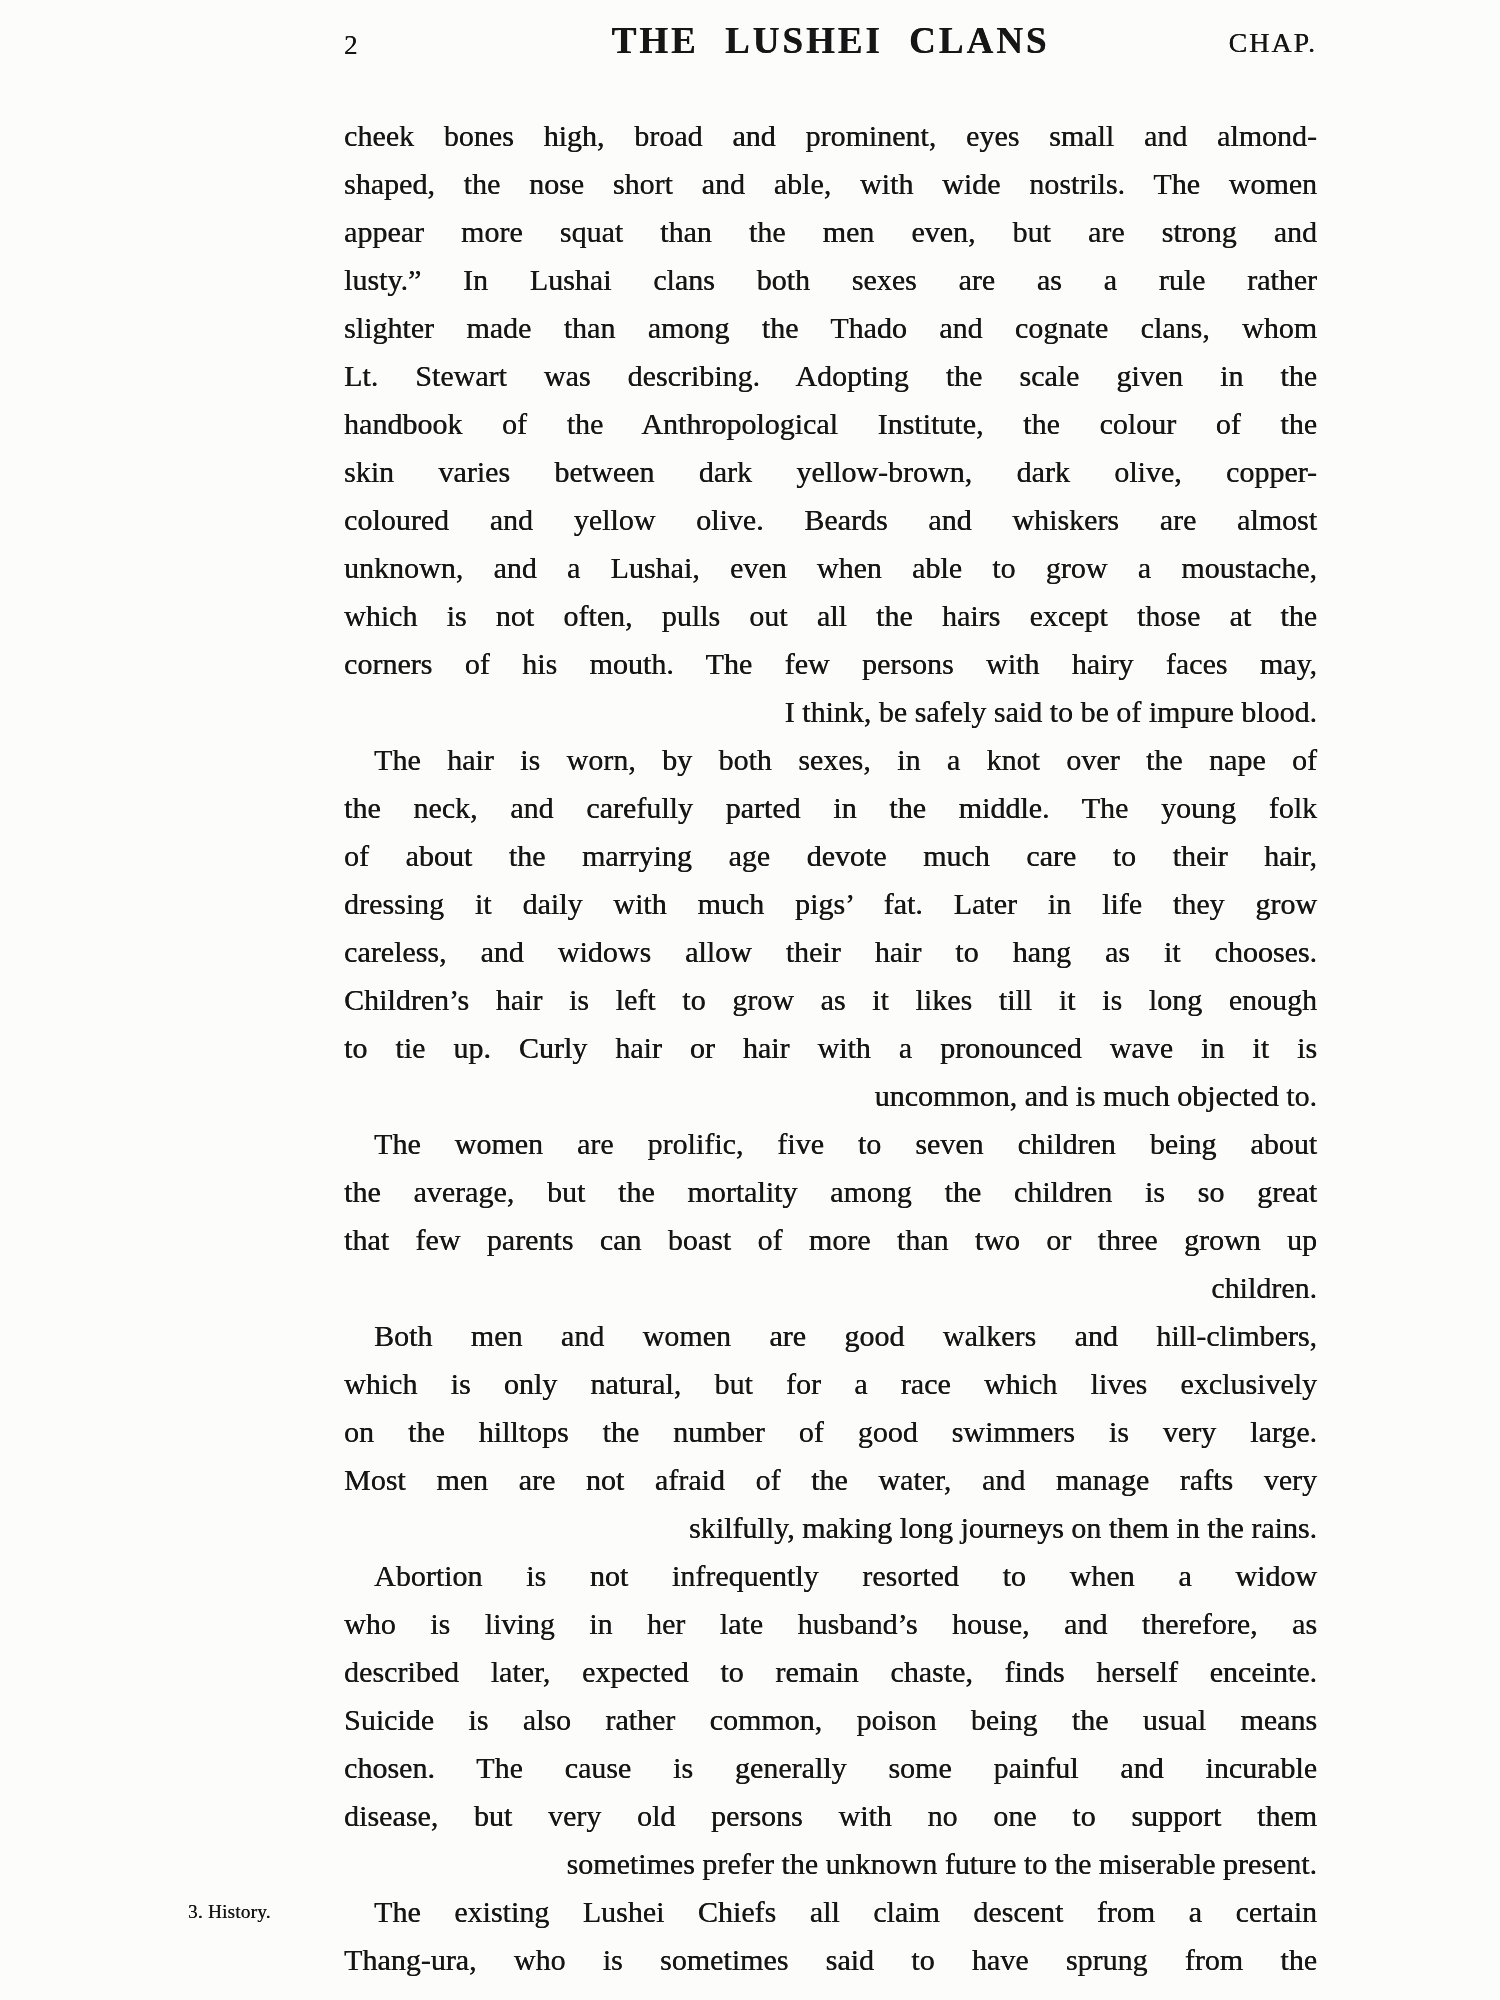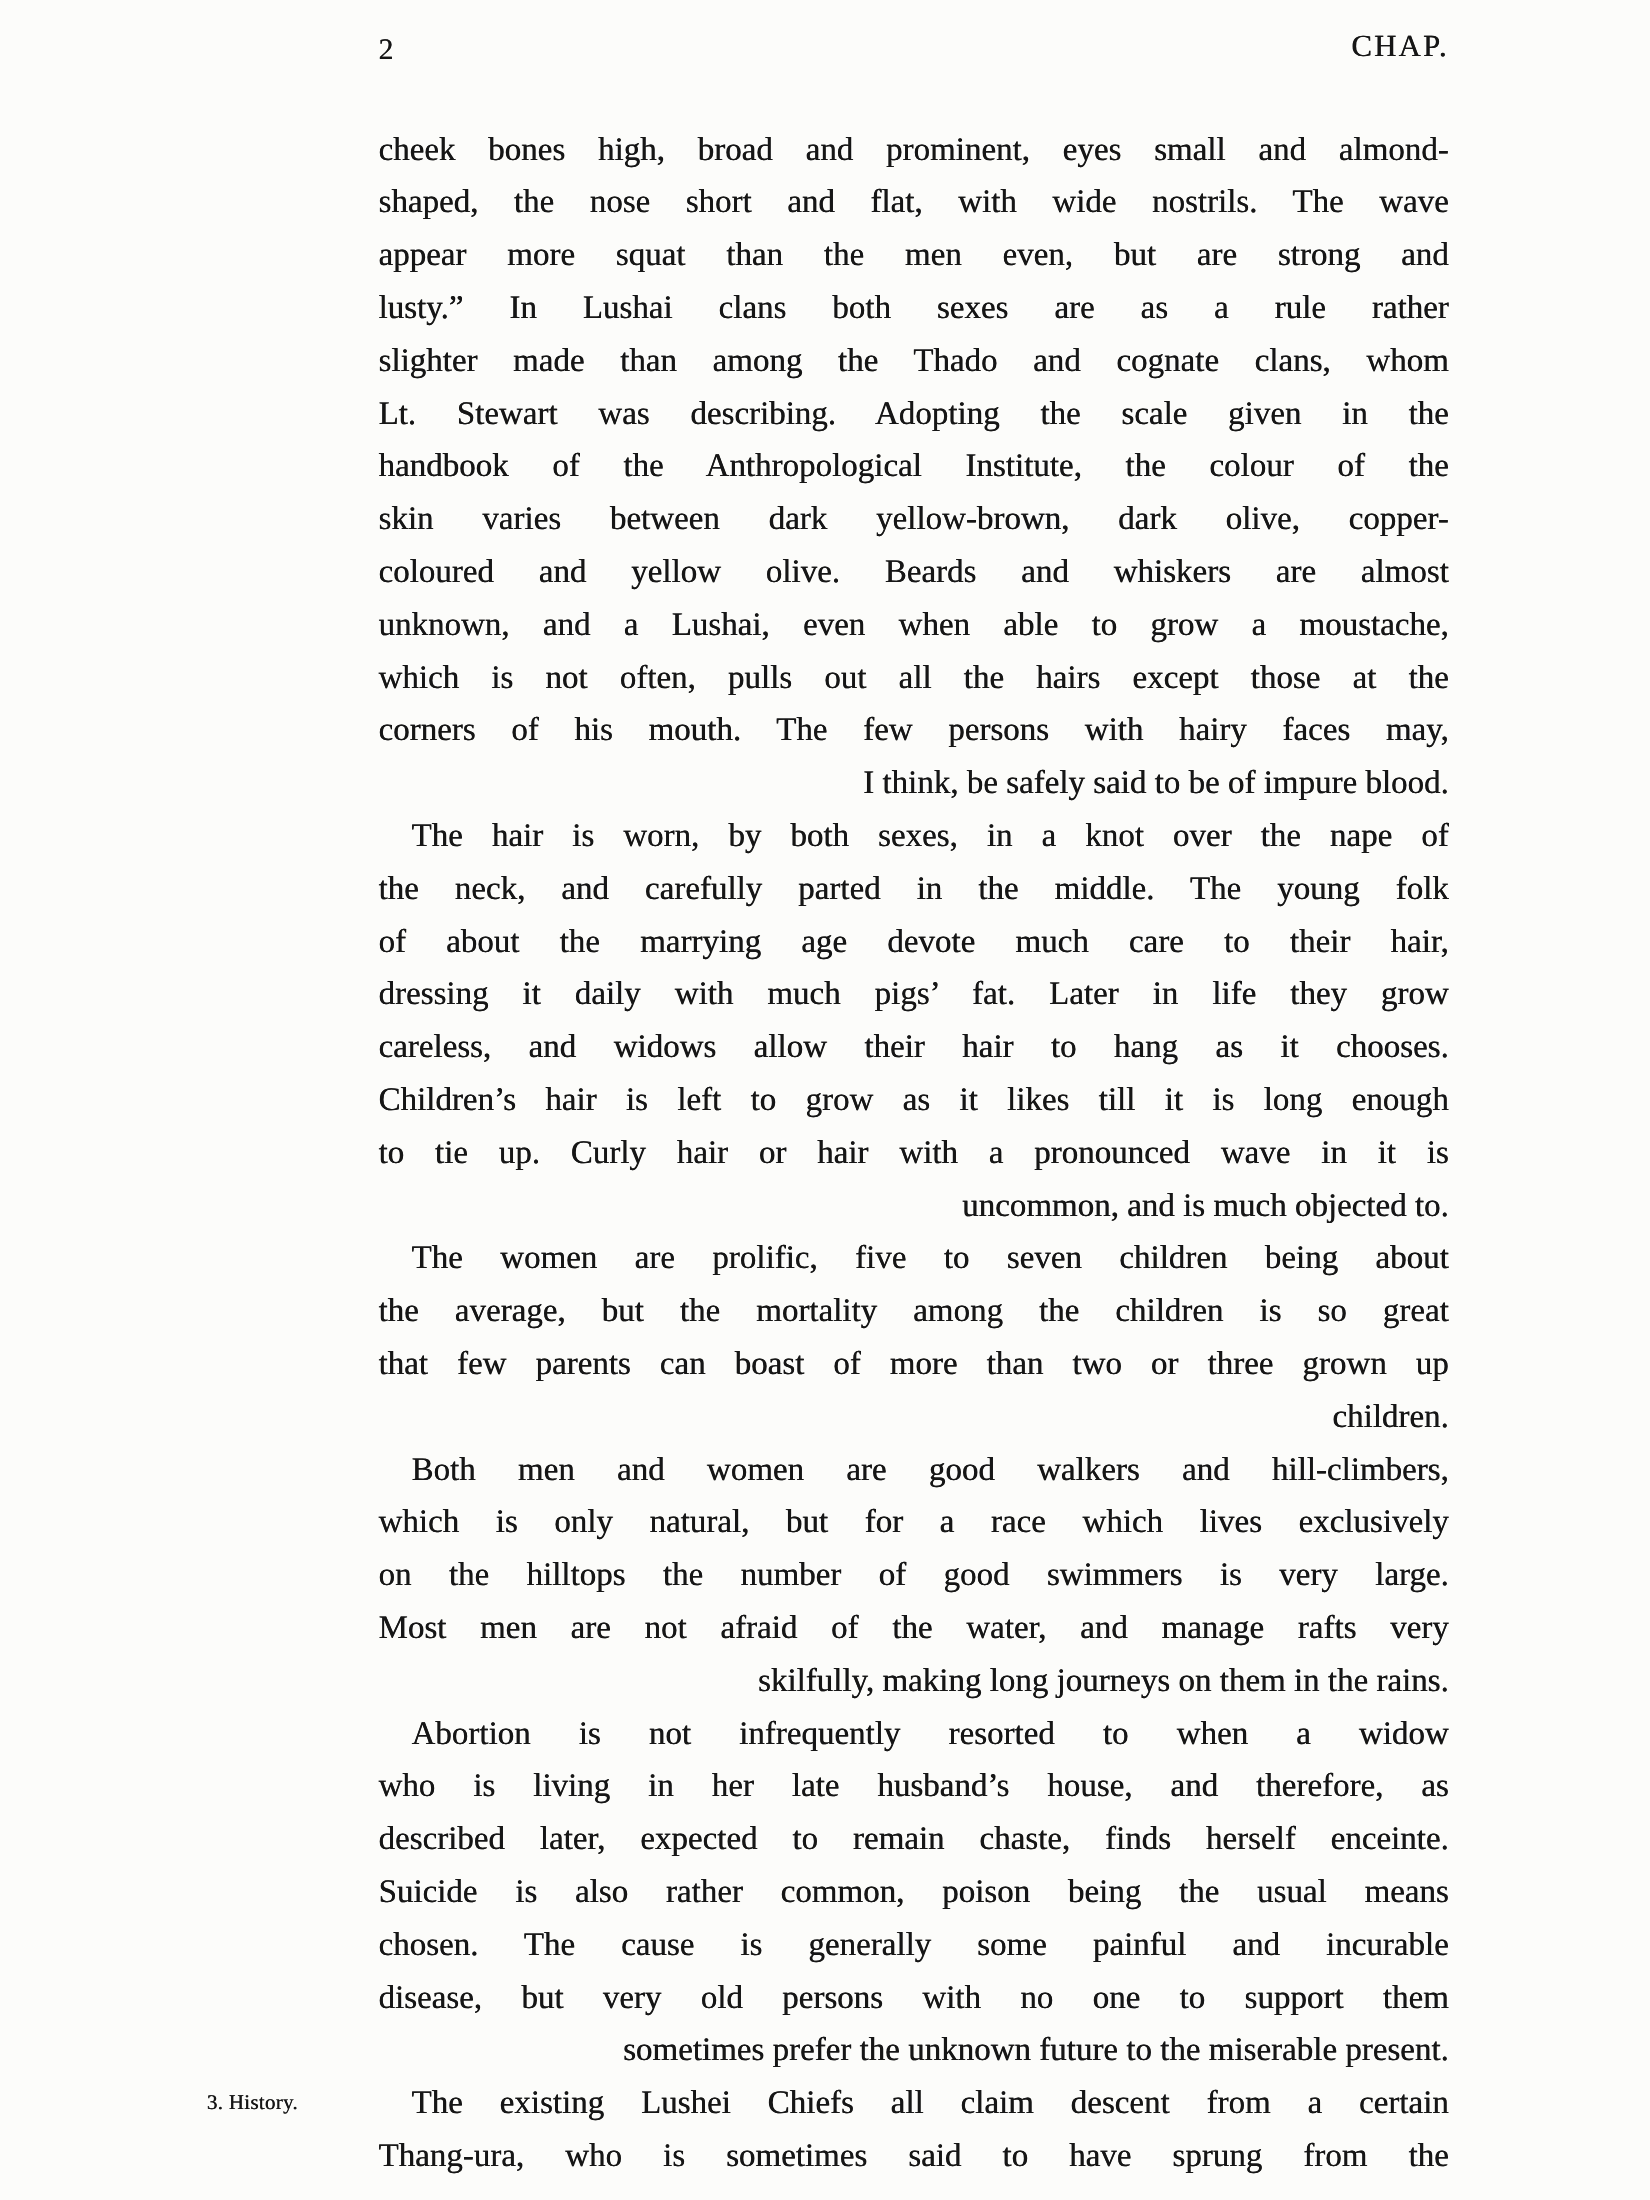--- a/index.html
+++ b/index.html
@@ -56,26 +56,27 @@
     white-space: nowrap;
   }
 </style>
 </head>
 <body>
 
 <div class="page">
 
   <header class="running-head">
     <span class="pagenum">2</span>
+    <span class="running-title">THE LUSHEI CLANS</span>
     <span class="chap-label">CHAP.</span>
   </header>
 
   <main class="textblock" id="textblock">
       <div class="line">cheek bones high, broad and prominent, eyes small and almond-</div>
-      <div class="line">shaped, the nose short and flat, with wide nostrils.  The wave</div>
+      <div class="line">shaped, the nose short and able, with wide nostrils.  The women</div>
       <div class="line">appear more squat than the men even, but are strong and</div>
       <div class="line">lusty.”  In Lushai clans both sexes are as a rule rather</div>
       <div class="line">slighter made than among the Thado and cognate clans, whom</div>
       <div class="line">Lt. Stewart was describing.  Adopting the scale given in the</div>
       <div class="line">handbook of the Anthropological Institute, the colour of the</div>
       <div class="line">skin varies between dark yellow-brown, dark olive, copper-</div>
       <div class="line">coloured and yellow olive.  Beards and whiskers are almost</div>
       <div class="line">unknown, and a Lushai, even when able to grow a moustache,</div>
       <div class="line">which is not often, pulls out all the hairs except those at the</div>
       <div class="line">corners of his mouth.  The few persons with hairy faces may,</div>

